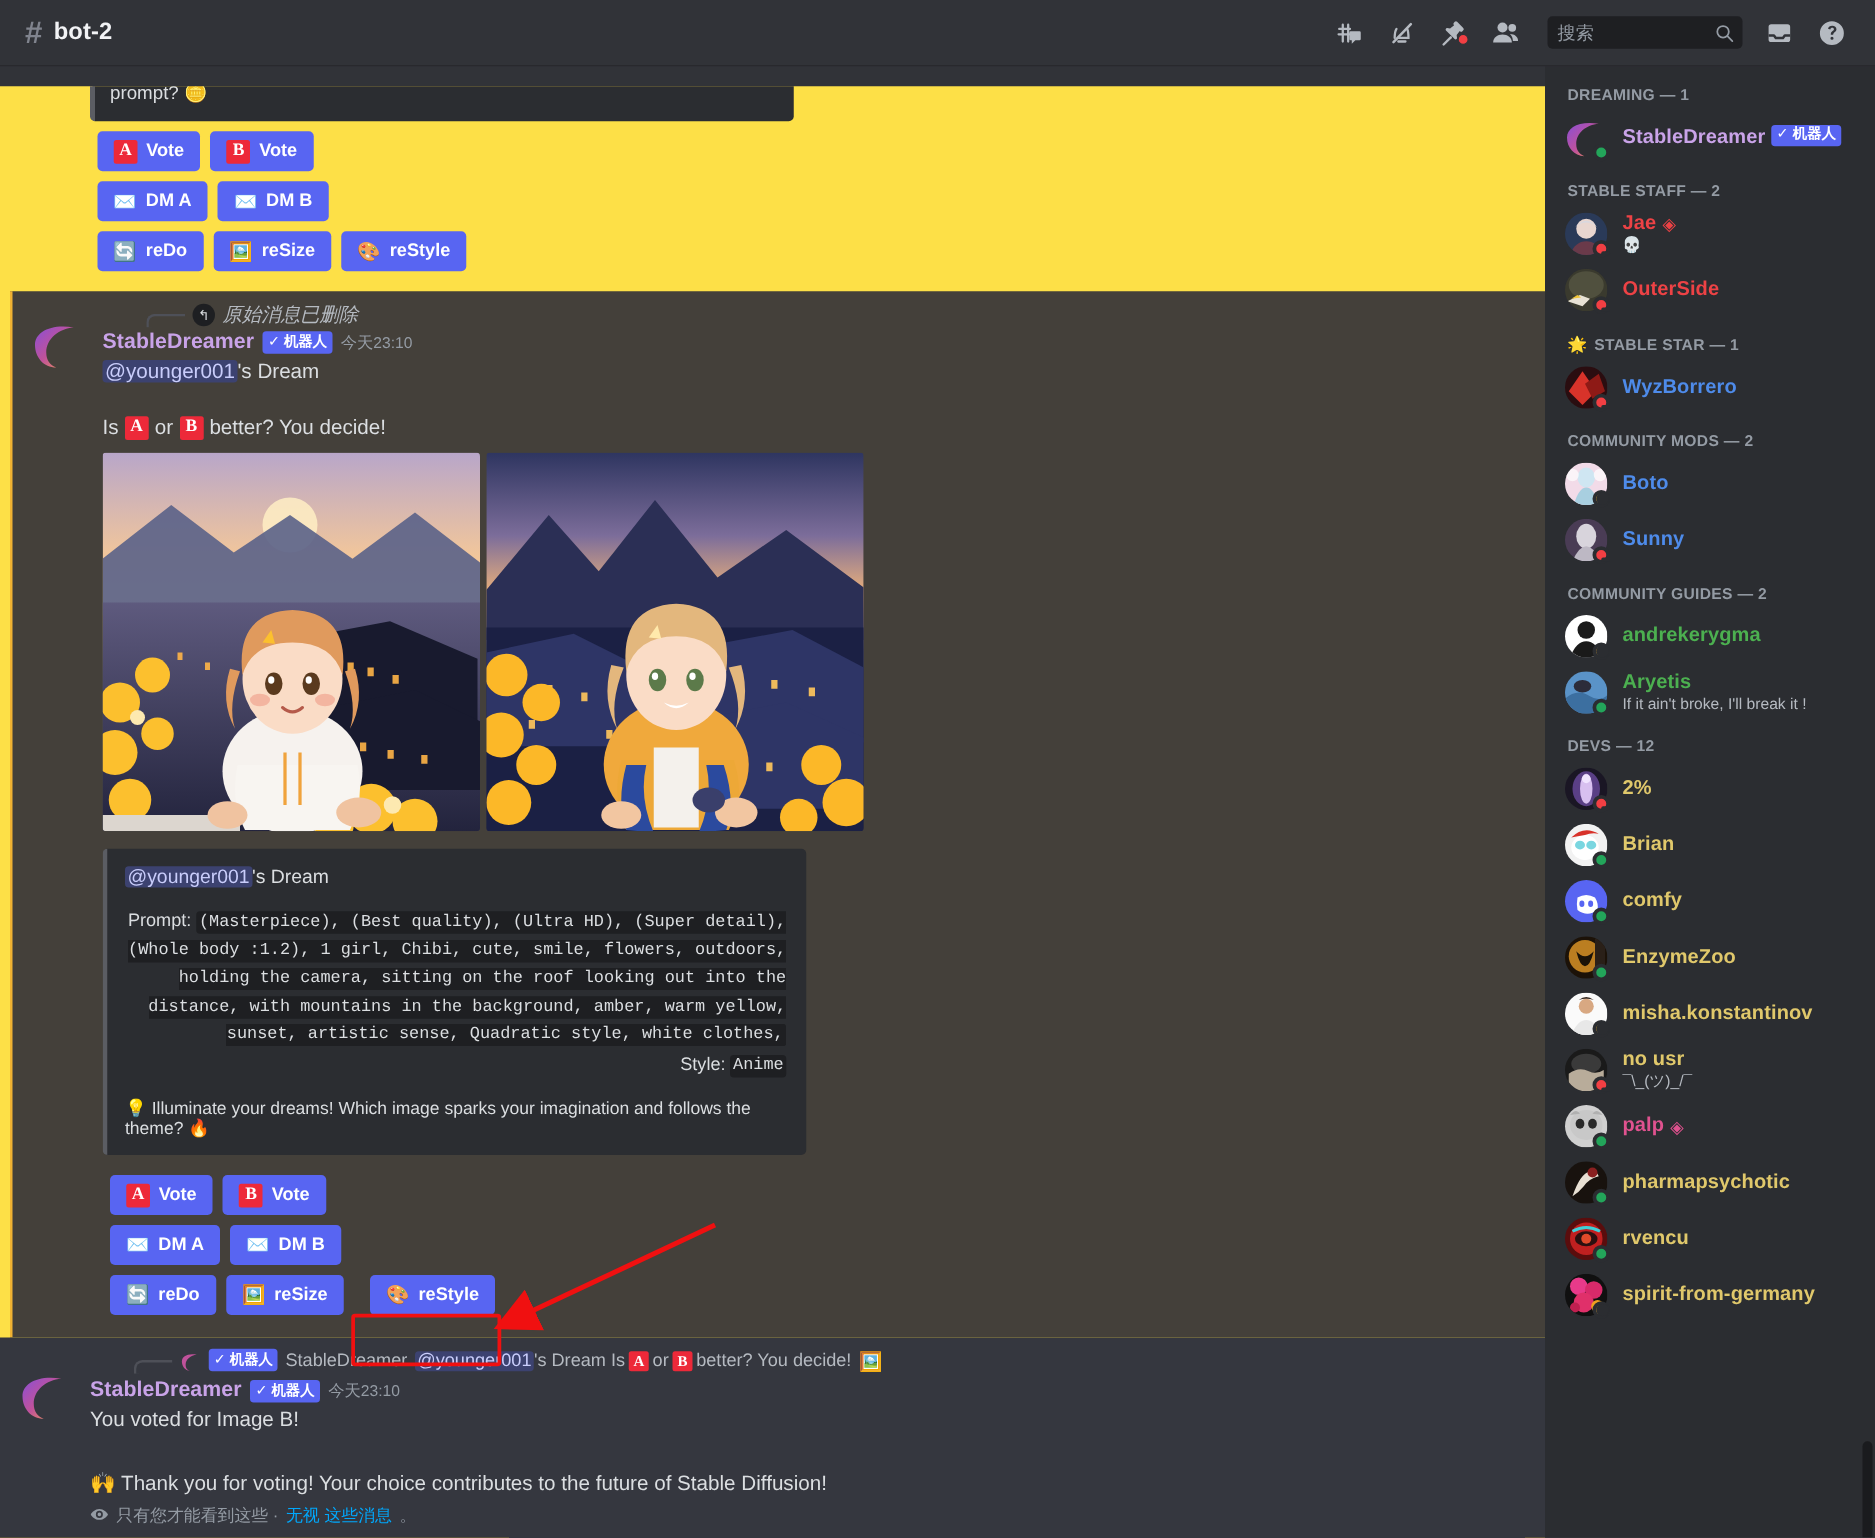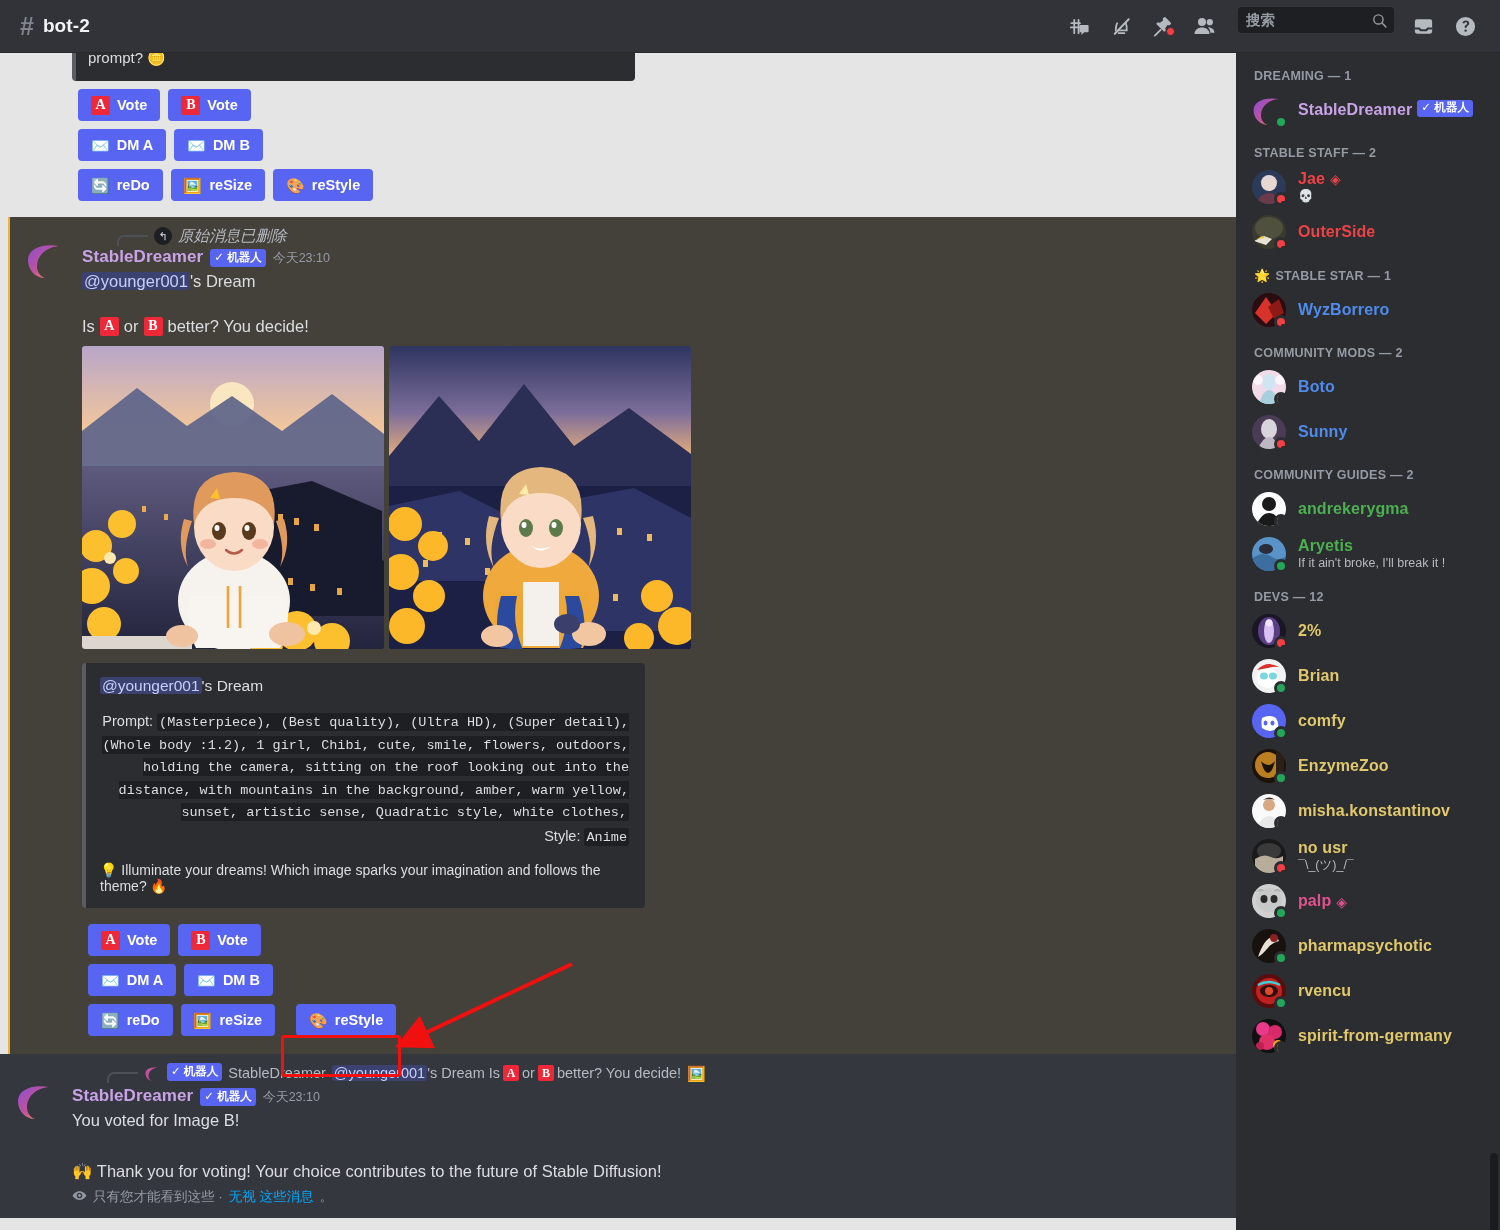--- a/index.html
+++ b/index.html
@@ -15,21 +15,21 @@
   .header {
     height: 53px; min-height: 53px;
     background: #313338;
     border-bottom: 1px solid #28292d;
     display: flex; align-items: center;
     padding: 0 14px 0 20px;
     position: relative; z-index: 20;
   }
   .hash-icon { color: #80848e; font-size: 25px; font-weight: 600; line-height: 1; margin-right: 9px; }
   .chan-name { color: #f2f3f5; font-size: 19px; font-weight: 700; letter-spacing: .1px; }
-  .header-right { margin-left: auto; display: flex; gap: 0px; font-weight: bold; }
+  .header-right { margin-left: auto; display: flex; align-items: center; gap: 0px; }
   .hicon {
     width: 42px; height: 38px; display: flex; align-items: center; justify-content: center;
     color: #b5bac1; position: relative;
   }
   .hicon svg { display: block; }
   .pin-dot {
     position: absolute; width: 9px; height: 9px; border-radius: 50%;
     background: #f23f43; right: 9px; bottom: 9px; border: 1px solid #313338;
   }
   .searchbox {
@@ -37,21 +37,21 @@
     display: flex; align-items: center; padding: 0 6px 0 8px; margin: 0 8px 0 12px;
   }
   .searchbox .ph { color: #949ba4; font-size: 14.5px; flex: 1; }
   .searchbox .mag { color: #949ba4; display: flex; }
 
   
   .body { flex: 1; display: flex; min-height: 0; position: relative; }
 
   
   .chat {
-    flex: 1; background: #e5e5e5; position: relative; overflow: hidden;
+    flex: 1; background: #fde047; position: relative; overflow: hidden; margin-top: 16px;
   }
   .msgs { position: absolute; inset: 0; }
 
   .msg { position: relative; padding: 2px 0 2px 0; }
   .msg-inner { padding: 0 16px 0 72px; }
 
   
   .top-partial { padding-top: 0; }
   .embed-stub {
     margin-left: 72px; width: 563px; background: #2b2d31;
@@ -860,21 +860,21 @@
                   <rect width="34" height="34" fill="#d0d0d0"></rect>
                   <ellipse cx="17" cy="16" rx="13" ry="12" fill="#c8c8c8"></ellipse>
                   <ellipse cx="12" cy="15" rx="3.5" ry="4" fill="#2a2a2a"></ellipse>
                   <ellipse cx="22" cy="15" rx="3.5" ry="4" fill="#2a2a2a"></ellipse>
                   <path d="M4 8 q5 -6 8 -1z" fill="#b0b0b0"></path>
                   <path d="M30 8 q-5 -6 -8 -1z" fill="#b0b0b0"></path>
                 </svg></div>
               <span class="status st-online"></span>
             </div>
             <div class="m-text-col">
-              <div class="m-name" style="color: rgb(224, 82, 143); align-items: flex-end;">
+              <div class="m-name" style="color: rgb(224, 82, 143);">
                 <span>palp</span>
                 <span style="color: rgb(224, 82, 143); font-size: 14px;">◈</span>
               </div>
             </div>
           </div>
           <div class="member">
             <div class="m-av-wrap">
               <div class="m-av"><svg viewBox="0 0 34 34">
                   <rect width="34" height="34" fill="#18120e"></rect>
                   <path d="M6 28 q6 -18 14 -20 q5 -1 7 4 q-8 2 -12 8 q-4 5 -9 8z" fill="#e8e0d4"></path>

